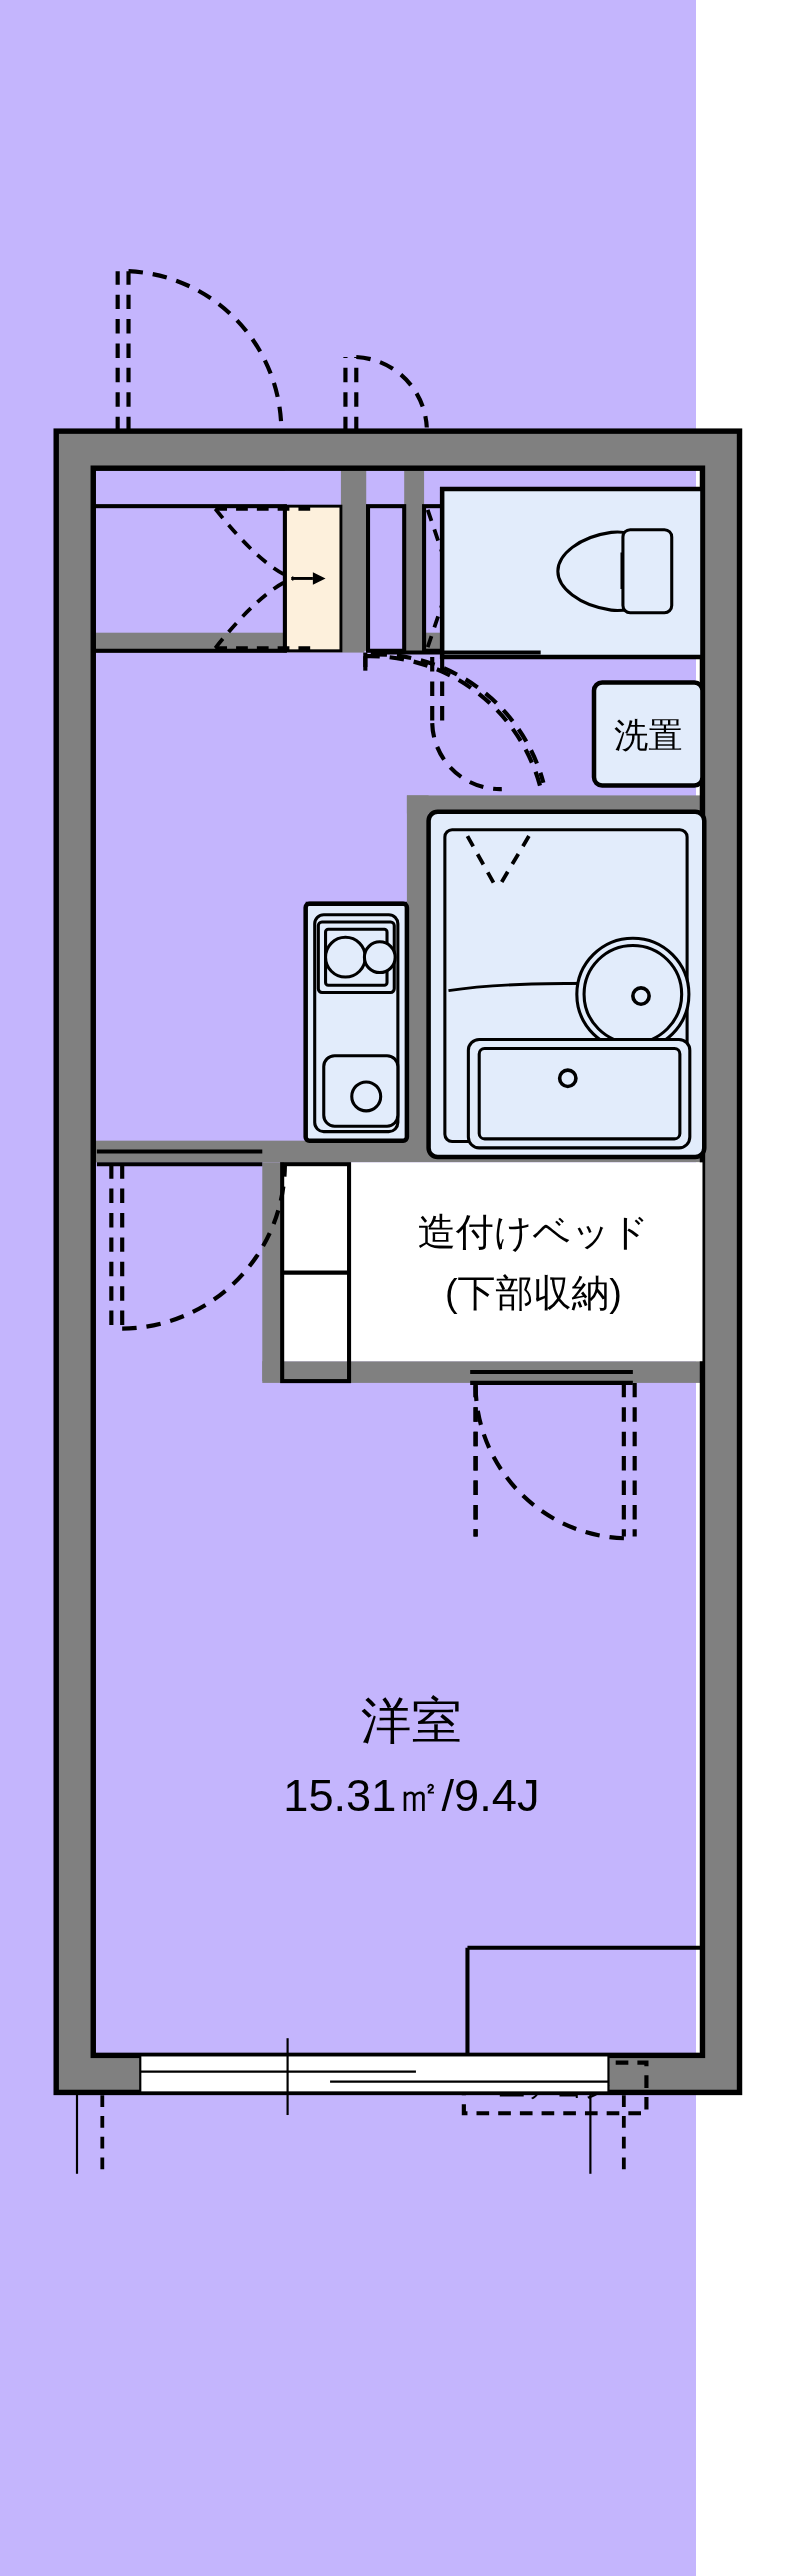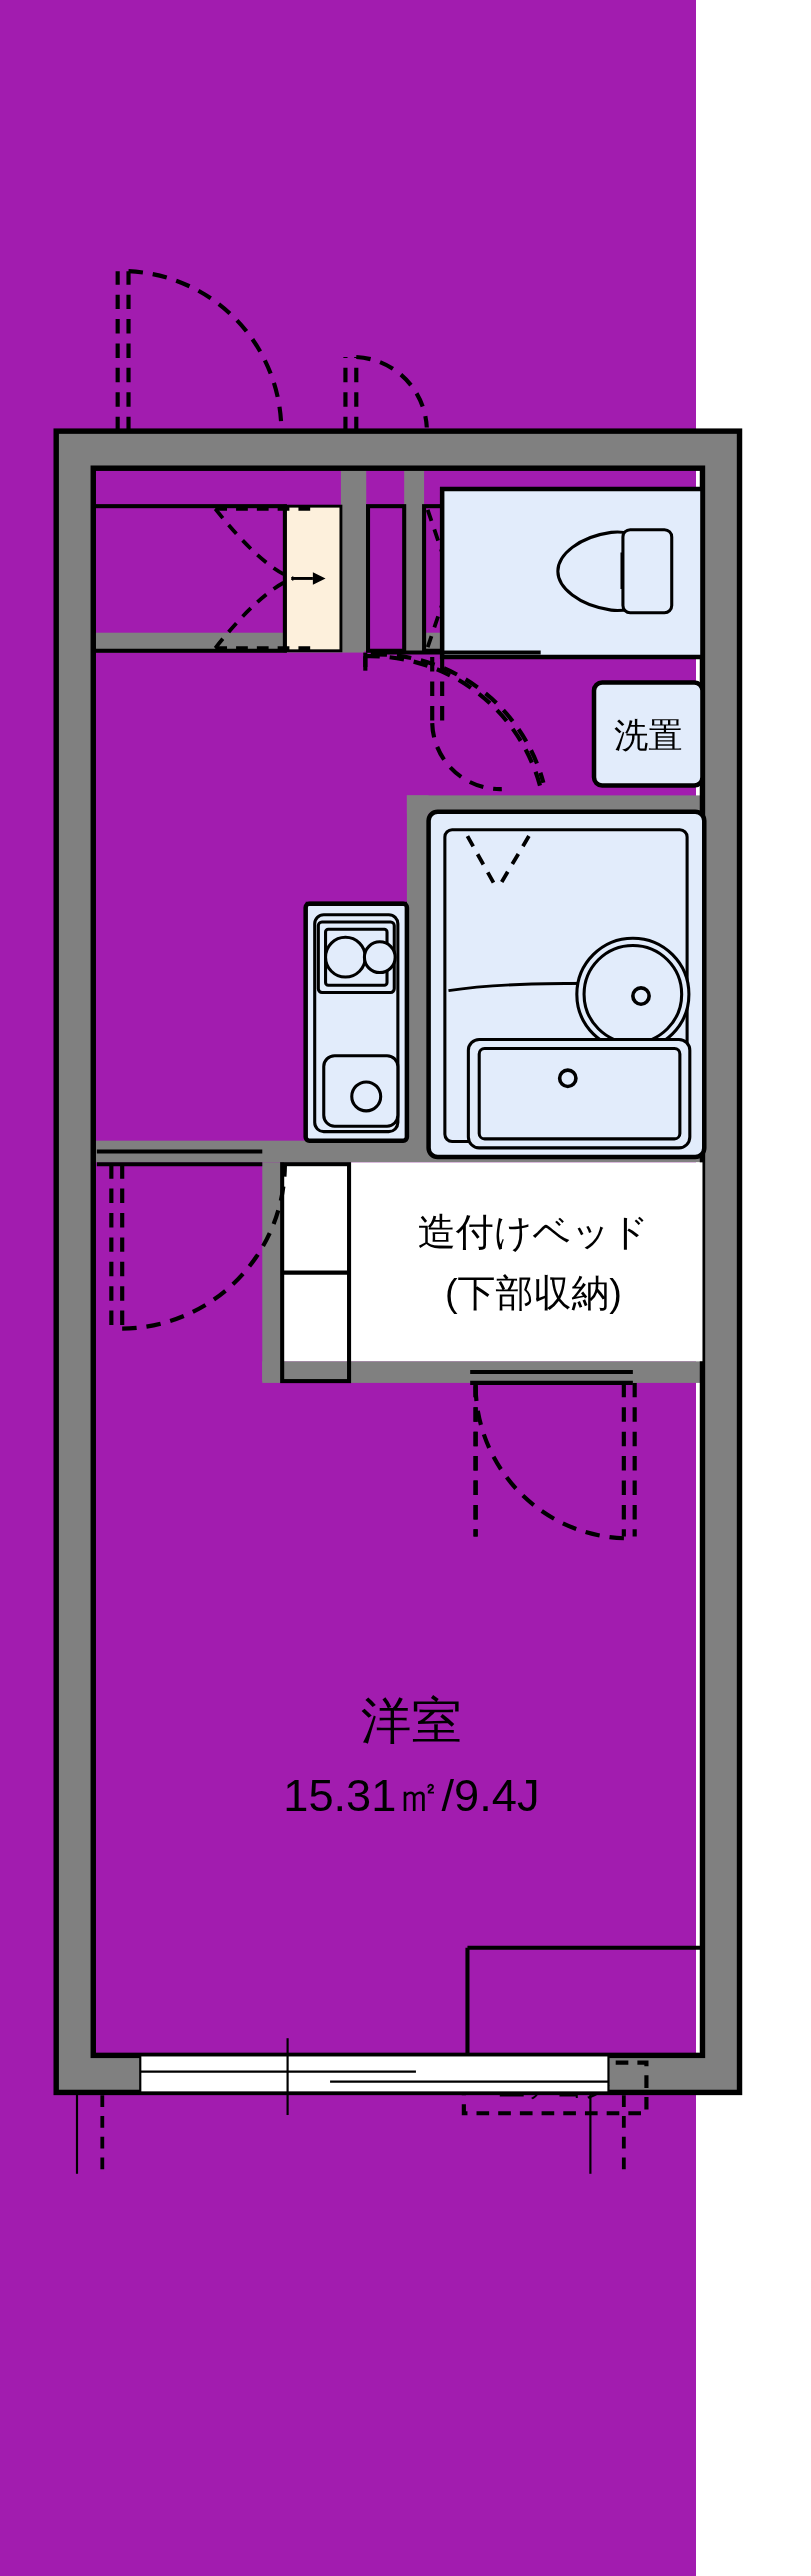--- a/index.html
+++ b/index.html
@@ -10,21 +10,21 @@
   body {
     width: 812px;
     height: 2576px;
     font-family: "Liberation Sans", sans-serif;
     overflow: hidden;
   }
   #floorplan-root {
     position: relative;
     width: 696px;
     height: 2576px;
-    background: #a21caf;
+    background: #c4b5fd;
   }
   svg.plan {
     display: block;
     width: 812px;
     height: 2576px;
   }
   .wall-fill { fill: #808080; }
   .wall-outline { fill: none; stroke: #000000; stroke-width: 6; }
   .thin { fill: none; stroke: #000000; stroke-width: 3.2; }
   .thin2 { fill: none; stroke: #000000; stroke-width: 4.5; }

